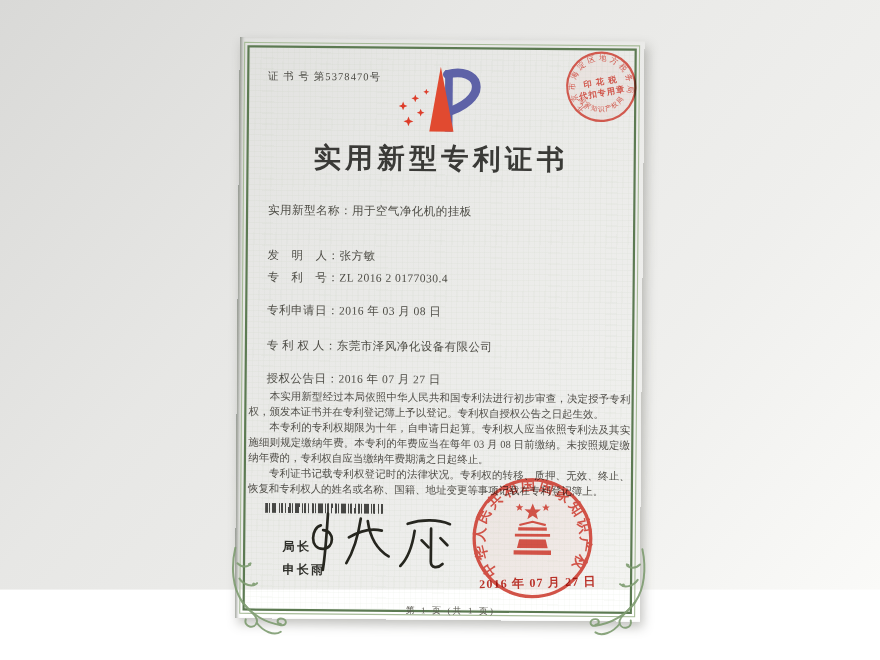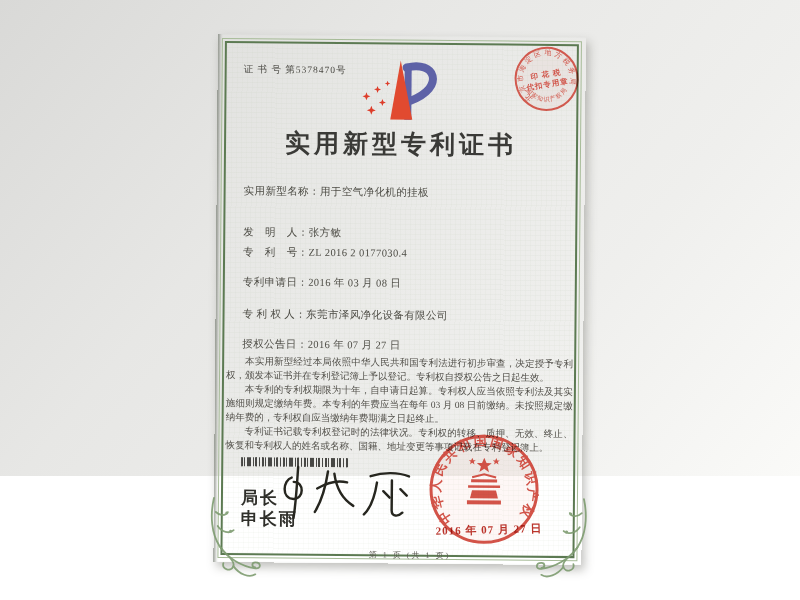--- a/index.html
+++ b/index.html
@@ -1,18 +1,18 @@
 <!DOCTYPE html>
 <html><head>
 <meta charset="utf-8">
 <style>
   html,body{margin:0;padding:0;}
   body{width:800px;height:600px;overflow:hidden;
        font-family:"Liberation Serif", serif;}
-  .photo{position:relative;width:800px;height:476px;
+  .photo{position:relative;width:800px;height:536px;
          background:linear-gradient(130deg,#d9d9d7 0%,#e7e7e5 35%,#efefed 70%,#fafaf8 100%);}
   .certificate{position:absolute;left:218px;top:34px;width:368px;height:528px;
 .               
                background:linear-gradient(160deg,#f1f2e1 0%,#f6f6e9 55%,#f8f8ee 100%);
                transform:rotate(0.5deg);transform-origin:0 0;
                box-shadow:inset 4px 0 3px -2px rgba(50,60,45,.45), 3px 5px 10px rgba(95,95,88,.38);}
   .b-outer{position:absolute;inset:4px;border:1px solid #a6bb97;pointer-events:none;}
   .b-inner{position:absolute;inset:7px;border:2px solid #5c7a52;pointer-events:none;}
   .texture{position:absolute;inset:9px;pointer-events:none;
            background:repeating-linear-gradient(0deg, rgba(150,175,130,.05) 0 1px, transparent 1px 5px),
@@ -22,21 +22,21 @@
   .title{position:absolute;left:0;right:0;top:92px;text-align:center;
          font-size:25px;font-weight:600;letter-spacing:4px;color:#3a3a37;}
   .field{position:absolute;left:27px;font-size:10.5px;color:#4e4d46;letter-spacing:.4px;white-space:nowrap;}
   .f0{top:150px}.f1{top:191px}.f2{top:211px}.f3{top:241px}.f4{top:273px}.f5{top:303px}
   .paras{position:absolute;left:11px;top:320px;width:347px;
          font-size:9.5px;line-height:14px;color:#514f49;text-align:justify;}
   .paras p{margin:0;text-indent:2em;}
   .barcode{position:absolute;left:27px;top:423px;width:107px;height:9px;opacity:.85;
            background:repeating-linear-gradient(90deg,#2b2b28 0 1px,transparent 1px 3px),
                       repeating-linear-gradient(90deg,#2b2b28 0 2px,transparent 2px 7px);}
-  .signer{position:absolute;left:27px;top:453px;font-size:17px;font-weight:600;
+  .signer{position:absolute;left:43px;top:453px;font-size:11px;font-weight:600;
           color:#2f2f2a;letter-spacing:2px;line-height:21px;}
   .signature{position:absolute;left:58px;top:428px;width:150px;height:64px;}
   .seal{position:absolute;left:213px;top:396px;width:114px;height:114px;
         mix-blend-mode:multiply;opacity:.92;}
   .seal-date{position:absolute;left:222px;top:486px;font-size:11px;font-weight:700;
              color:#bc352c;letter-spacing:1px;white-space:nowrap;transform:rotate(-2deg);
              mix-blend-mode:multiply;}
   .stamp{position:absolute;left:295px;top:8px;width:68px;height:68px;
          transform:rotate(-10deg);mix-blend-mode:multiply;opacity:.9;}
   .footer{position:absolute;left:0;right:0;top:514px;text-align:center;padding-left:24px;

